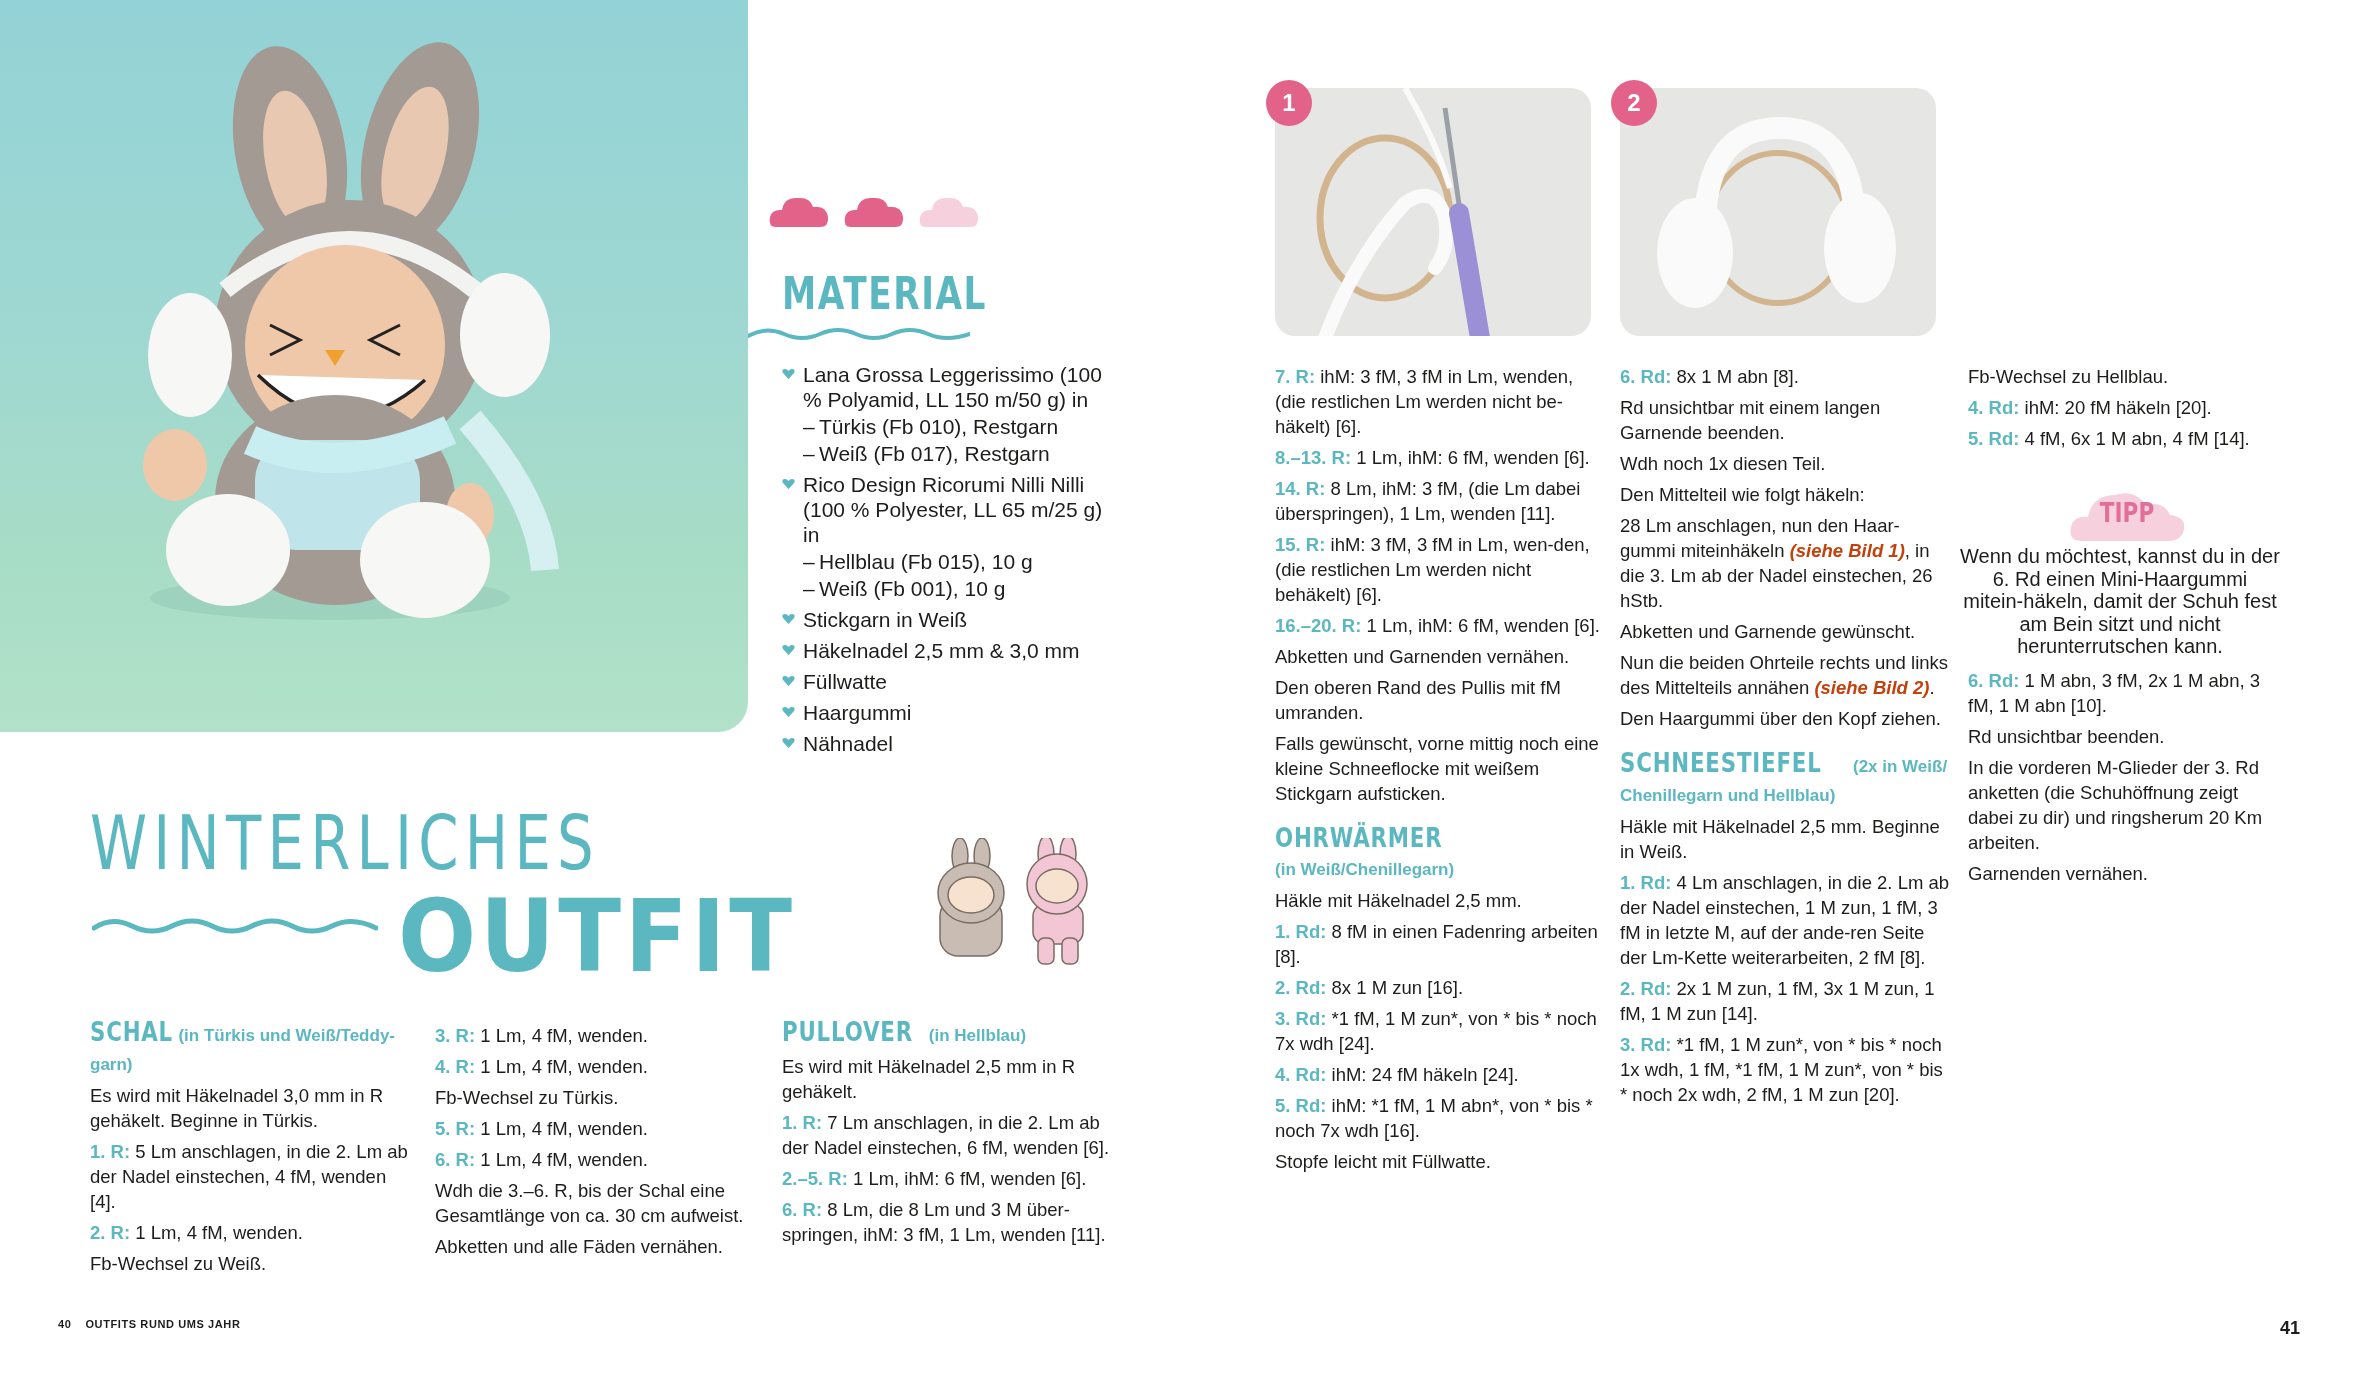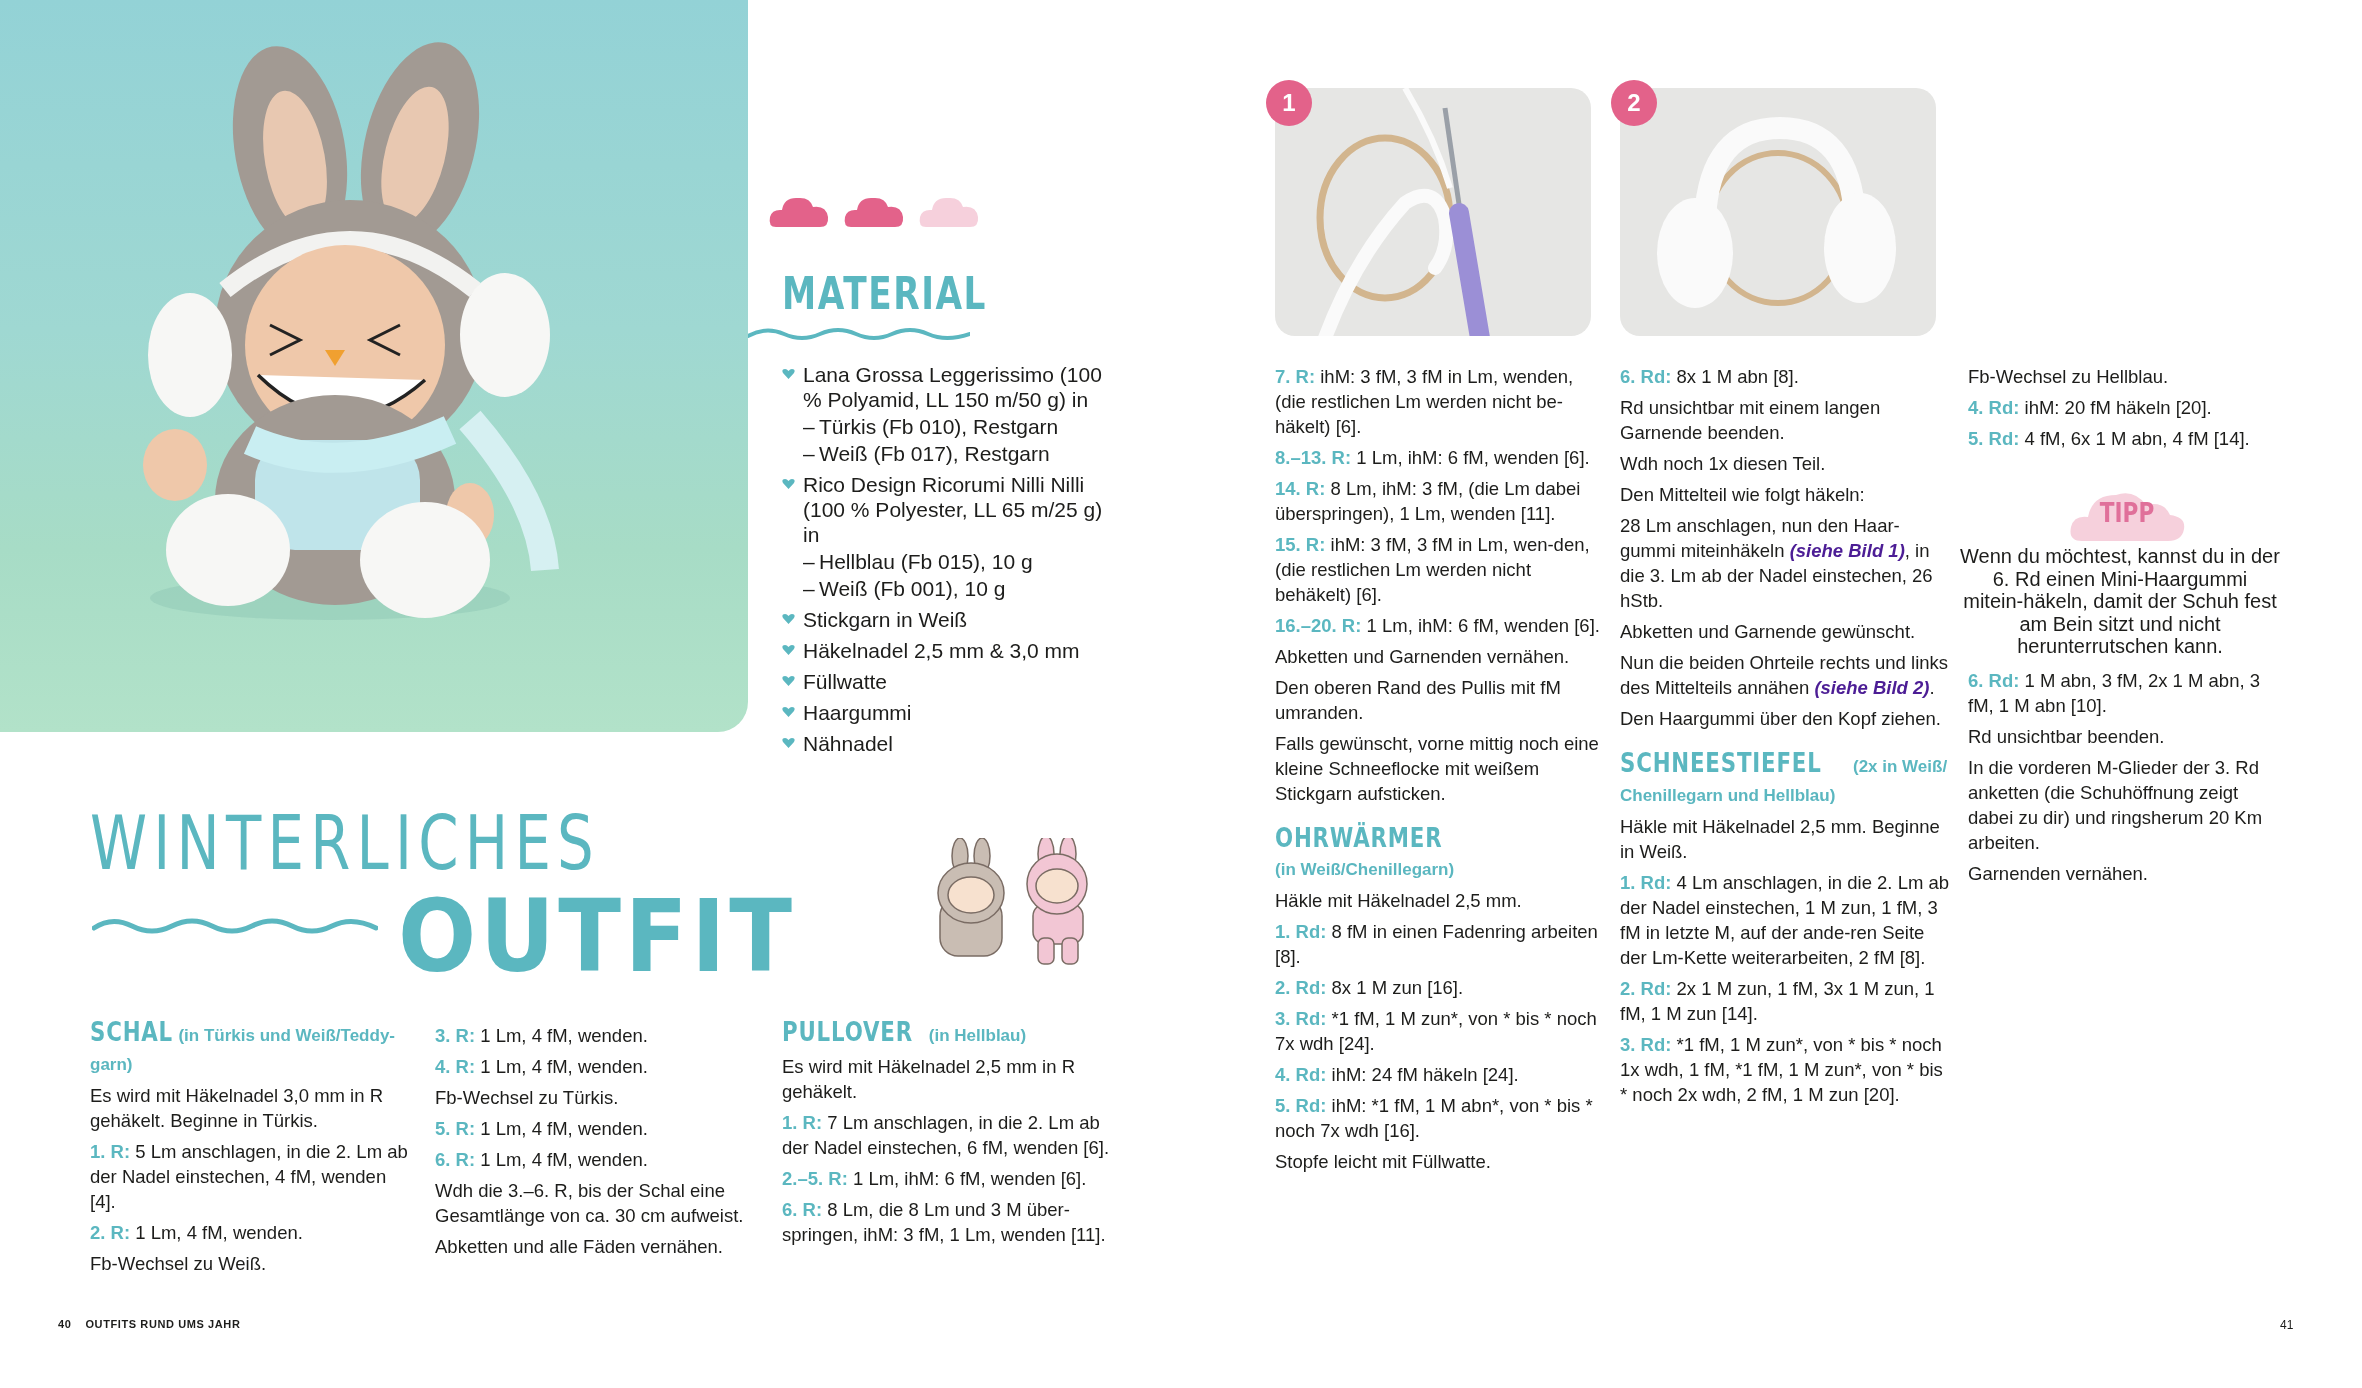--- a/index.html
+++ b/index.html
@@ -37,21 +37,21 @@
   .title2 {
     left: 398px; top: 878px;
     font-family: "DejaVu Sans", sans-serif; font-weight: bold;
     font-size: 100px; letter-spacing: 4px; color: #5bb7c0;
     transform: scaleX(0.92); transform-origin: left top;
   }
 
   .col { position: absolute; font-size: 18.5px; line-height: 25px; color: #1d1d1b; }
   .col p { margin-bottom: 6px; }
   .lbl { color: #5bb7c0; font-weight: bold; }
-  .ref { color: #4c1d95; font-weight: bold; font-style: italic; }
+  .ref { color: #c2410c; font-weight: bold; font-style: italic; }
   .sec-h {
     color: #5bb7c0; font-weight: bold; line-height: 28px; margin-bottom: 4px;
   }
   .sec-h .big {
     font-family: "DejaVu Sans", sans-serif; font-size: 26px; letter-spacing: 1px;
     display: inline-block; transform: scaleX(0.82); transform-origin: left center; margin-right: -18px;
   }
   .sec-h .sub { font-size: 17px; }
 
   
@@ -79,21 +79,21 @@
     font-family: "DejaVu Sans", sans-serif; font-weight: bold; font-size: 27px; color: #e0709a;
     transform: scaleX(0.8);
   }
   .tip-text {
     left: 1960px; top: 545px; width: 320px; text-align: center;
     font-size: 20px; line-height: 22.5px;
   }
 
   .footer-left { left: 58px; top: 1318px; font-size: 11px; font-weight: bold; letter-spacing: 0.6px; }
   .footer-left .pg { margin-right: 14px; }
-  .footer-right { left: 2280px; top: 1318px; font-size: 12px; font-weight: normal; }
+  .footer-right { left: 2280px; top: 1318px; font-size: 18px; font-weight: bold; }
 </style>
 </head>
 <body>
 
 <div class="abs photo-main">
   <svg width="748" height="732" viewBox="0 0 748 732">
 
     <ellipse cx="330" cy="598" rx="180" ry="22" fill="#8fc8b6" opacity="0.5"></ellipse>
 
     <ellipse cx="290" cy="150" rx="55" ry="105" fill="#a29a93" transform="rotate(-10 290 150)"></ellipse>

